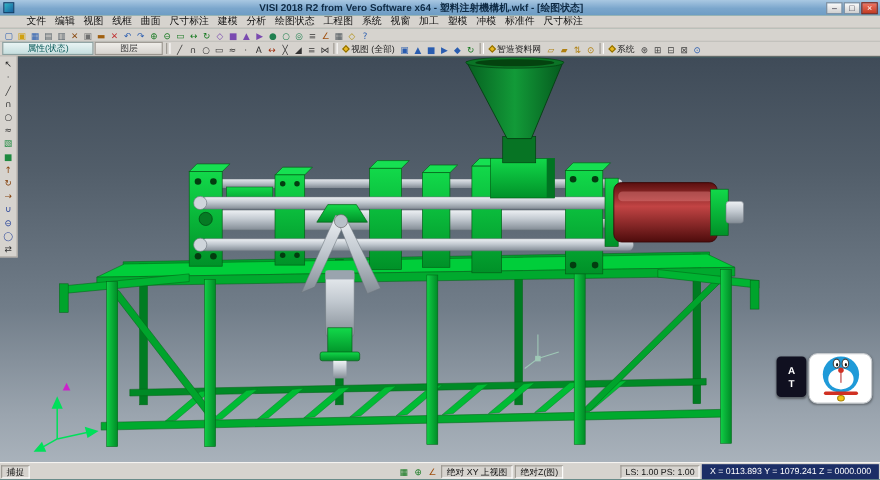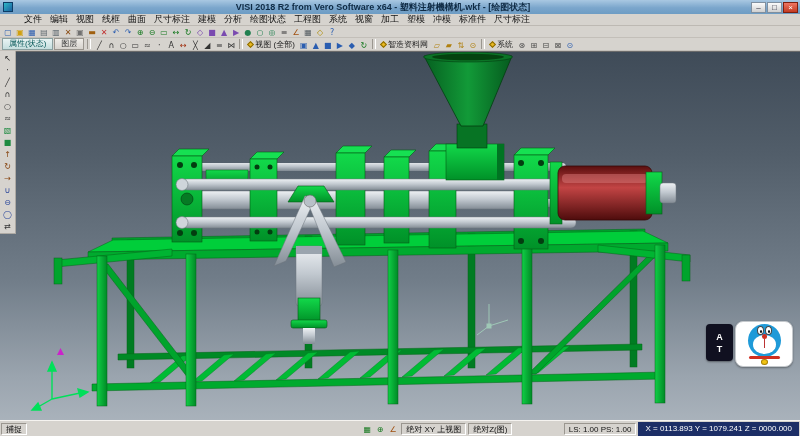--- a/index.html
+++ b/index.html
@@ -25,21 +25,21 @@
   .menu-item { padding:0 4px; white-space:nowrap; }
 
   
   .toolbar { position:absolute; left:0; right:0; background:#d6d3ce; display:flex; align-items:center;
     padding:0 2px; border-bottom:1px solid #c3bfb9; }
   .toolbar.row1 { top:26px; height:12px; }
   .toolbar.row2 { top:38px; height:13px; }
   .tb-icon { width:12px; height:11px; font-size:8px; line-height:11px; text-align:center; flex:0 0 auto;
     font-family:"DejaVu Sans", sans-serif; border:1px solid transparent; }
   .tb-sep { width:4px; height:10px; border-left:1px solid #9a968f; border-right:1px solid #ffffff; margin:0 2px; flex:0 0 auto; }
-  .tb-tab { font-size:8px; line-height:10px; padding:0 6px; margin-right:1px; white-space:nowrap;
+  .tb-tab { font-size:8px; line-height:10px; padding:0 22px; margin-right:1px; white-space:nowrap;
     border:1px solid #8aa0a0; background:linear-gradient(#e9f4f4,#c5dede); color:#0a5a5a; }
   .tb-tab.plain { background:linear-gradient(#efede9,#d6d3ce); color:#333; border-color:#9a968f; }
   .tb-label { font-size:8px; color:#222; display:flex; align-items:center; gap:2px; padding:0 3px; white-space:nowrap; }
   .tb-diamond { width:5px; height:5px; background:#e8b820; border:1px solid #8a6a00; transform:rotate(45deg); }
 
   
   .left-toolbar { position:absolute; left:0; top:51px; width:16px; background:#d6d3ce;
     border-right:1px solid #aeaaa4; border-bottom:1px solid #aeaaa4;
     display:flex; flex-direction:column; align-items:center; padding:1px 0; z-index:5; }
   .left-toolbar .tb-icon { width:13px; height:12px; line-height:12px; }

